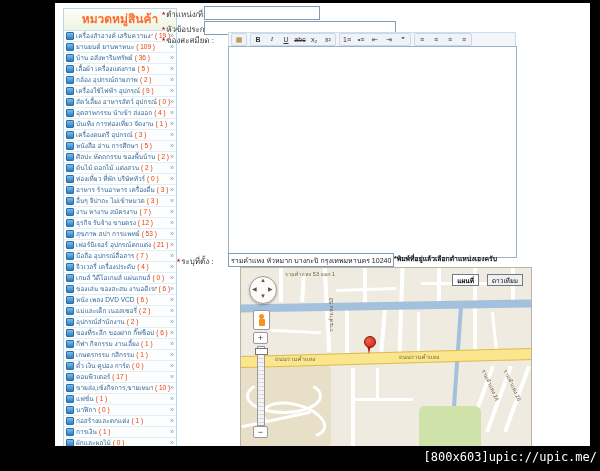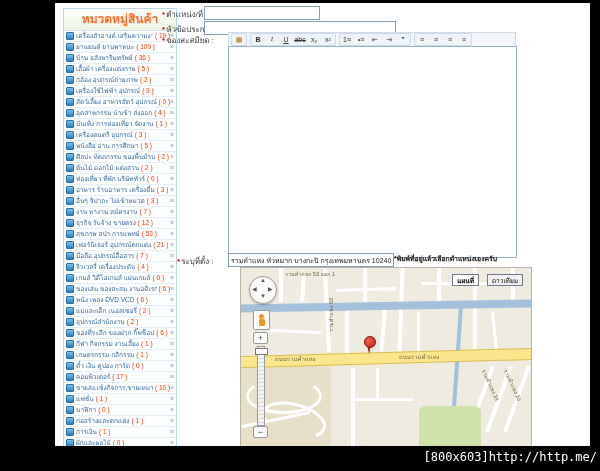--- a/index.html
+++ b/index.html
@@ -488,15 +488,15 @@
       <div class="zthumb"></div>
       <button class="zbtn zminus">−</button>
 
       <button id="btn-map" class="mtype sel">แผนที่</button>
       <button id="btn-sat" class="mtype">ดาวเทียม</button>
     </div>
 
   </div>
 
   <div class="footer">
-    <span class="wm">[800x603]http://http.me/</span>
+    <span class="wm">[800x603]upic://upic.me/</span>
   </div>
 </div>
 
 </body></html>

